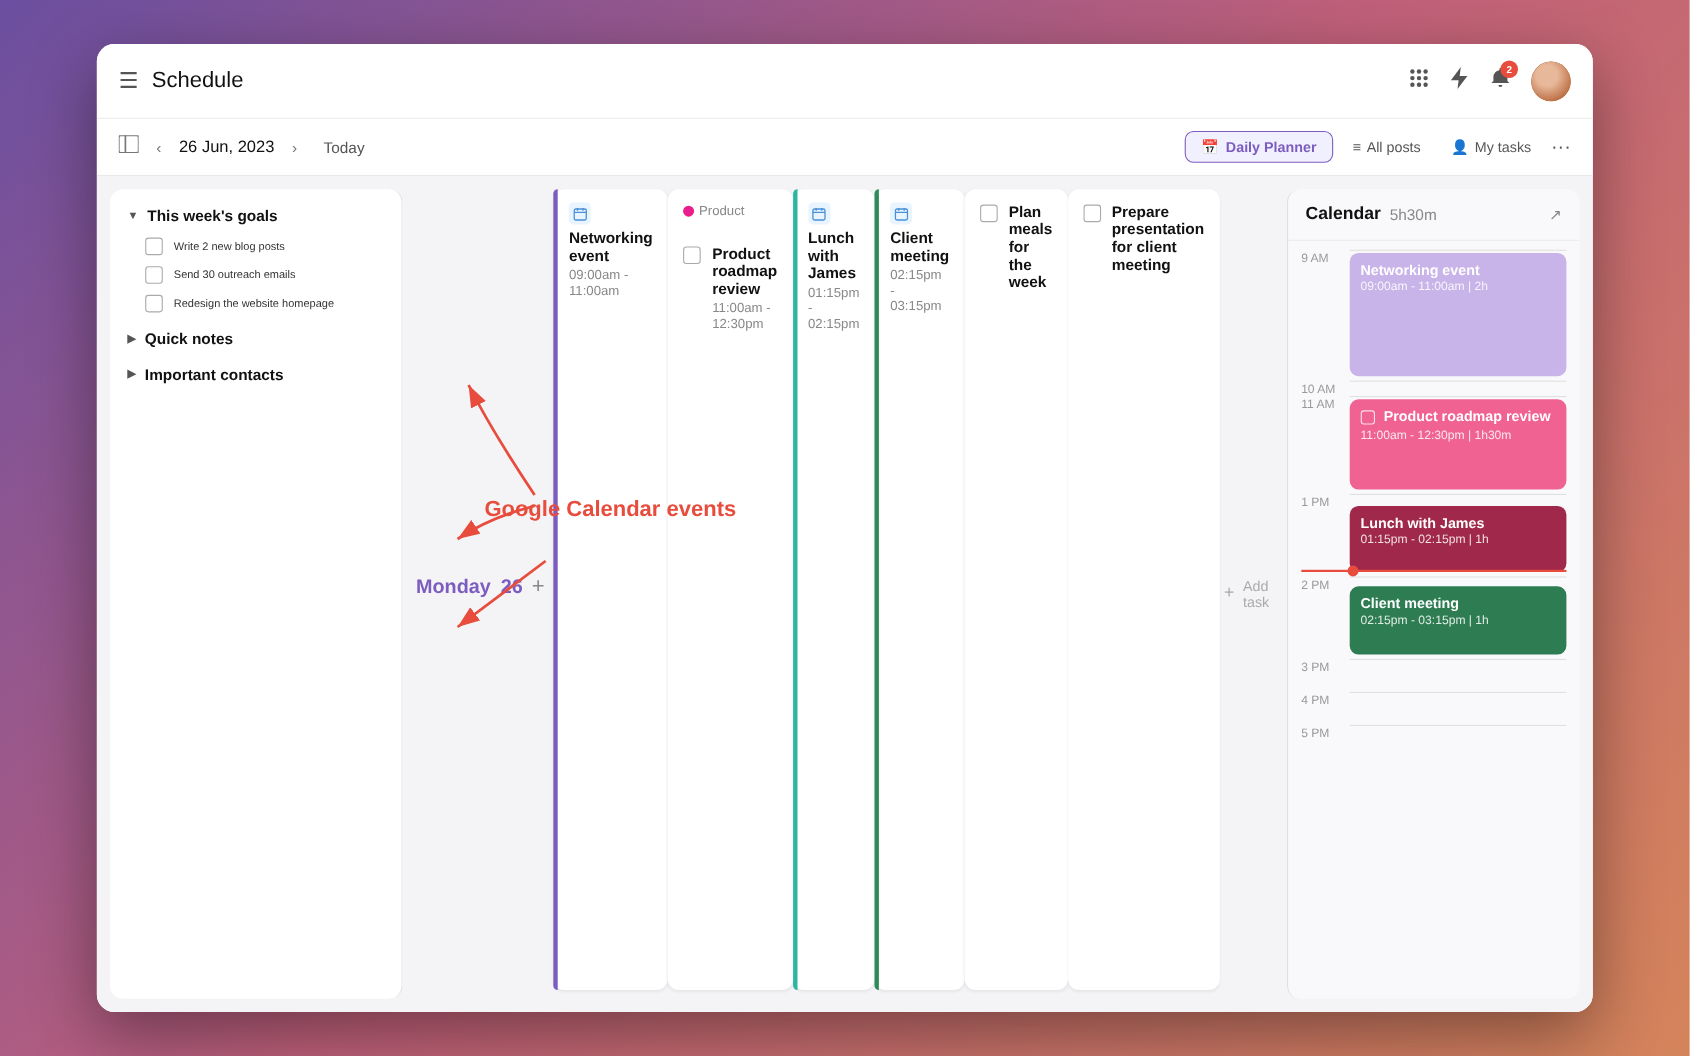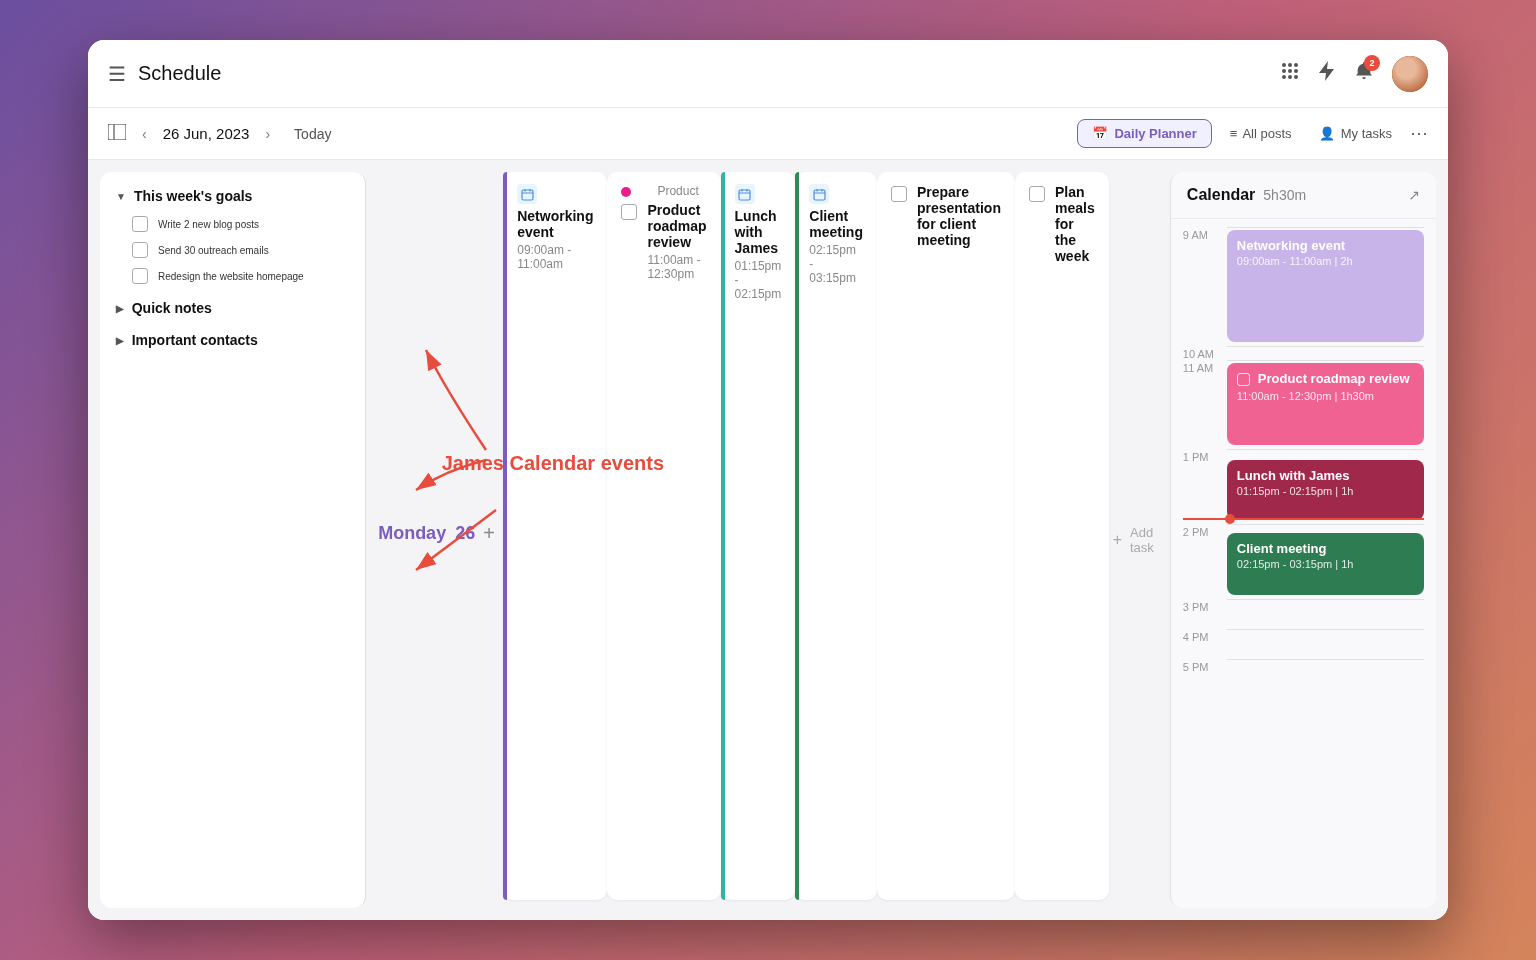--- a/index.html
+++ b/index.html
@@ -386,21 +386,21 @@
                 <line x1="4" y1="1" x2="4" y2="3.5" stroke="#4a90d9" stroke-width="1.2"></line>
                 <line x1="9" y1="1" x2="9" y2="3.5" stroke="#4a90d9" stroke-width="1.2"></line>
               </svg>
             </div>
           </div>
           <div class="task-title">Networking event</div>
           <div class="task-time">09:00am - 11:00am</div>
         </div>
 
         <div class="task-card">
-          <div style="display:flex;align-items:center;gap:26px;margin-bottom:4px;">
+          <div style="display:flex;align-items:center;gap:4px;margin-bottom:24px;">
             <div class="task-icon-pink"></div>
             <span class="task-label-small">Product</span>
           </div>
           <div class="task-row">
             <div class="task-checkbox"></div>
             <div>
               <div class="task-title">Product roadmap review</div>
               <div class="task-time">11:00am - 12:30pm</div>
             </div>
           </div>
@@ -432,28 +432,28 @@
               </svg>
             </div>
           </div>
           <div class="task-title">Client meeting</div>
           <div class="task-time">02:15pm - 03:15pm</div>
         </div>
 
         <div class="task-card">
           <div class="task-row">
             <div class="task-checkbox"></div>
-            <div class="task-title">Prepare presentation for client meeting</div>
+            <div class="task-title">Plan meals for the week</div>
           </div>
         </div>
 
         <div class="task-card">
           <div class="task-row">
             <div class="task-checkbox"></div>
-            <div class="task-title">Plan meals for the week</div>
+            <div class="task-title">Prepare presentation for client meeting</div>
           </div>
         </div>
 
         <div class="add-task-row">
           <span class="plus-icon">+</span>
           <span>Add task</span>
         </div>
       </div>
 
       <div style="position:absolute; left:120px; top:290px; pointer-events:none; z-index:20;">
@@ -477,21 +477,21 @@
         </svg>
 
         <svg style="position:absolute; left:-80px; top:50px;" width="110" height="80">
           <path d="M 90 10 Q 50 40 10 70" stroke="#e74c3c" stroke-width="2.5" fill="none" marker-end="url(#arrowhead3)"></path>
           <defs>
             <marker id="arrowhead3" markerWidth="8" markerHeight="6" refX="8" refY="3" orient="auto">
               <polygon points="0 0, 8 3, 0 6" fill="#e74c3c"></polygon>
             </marker>
           </defs>
         </svg>
-        <span class="gcal-annotation">James Calendar events</span>
+        <span class="gcal-annotation">Google Calendar events</span>
       </div>
     </div>
 
     <div class="right-panel">
       <div class="calendar-header">
         <span class="calendar-title">Calendar</span>
         <span class="calendar-duration">5h30m</span>
         <span class="expand-icon">↗</span>
       </div>
       <div class="calendar-timeline" style="position:relative;">

